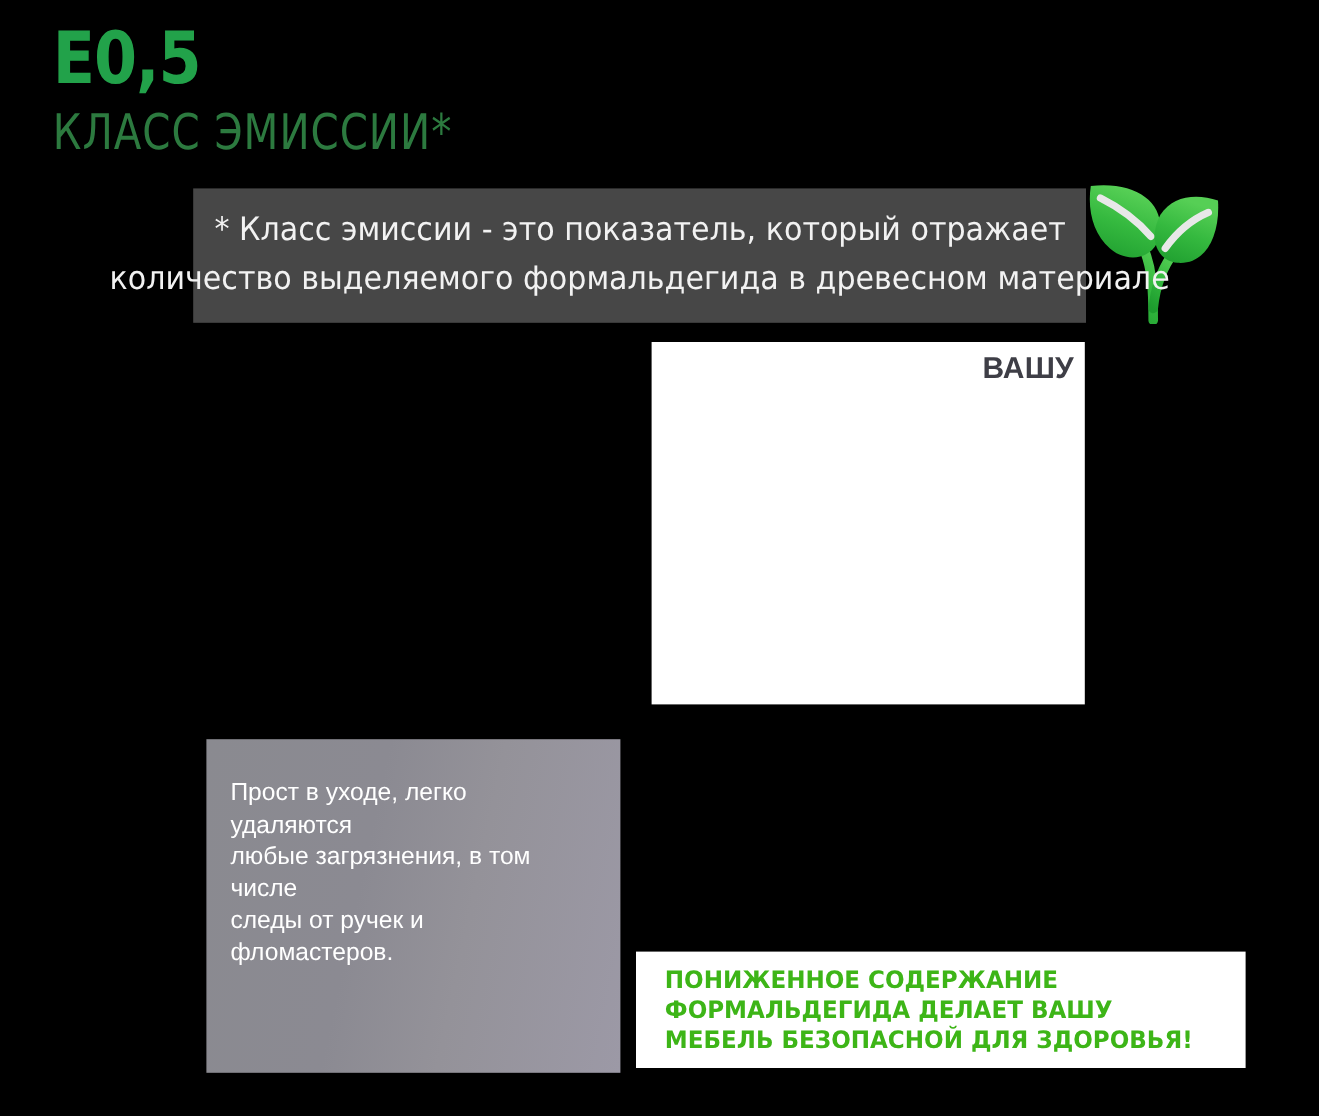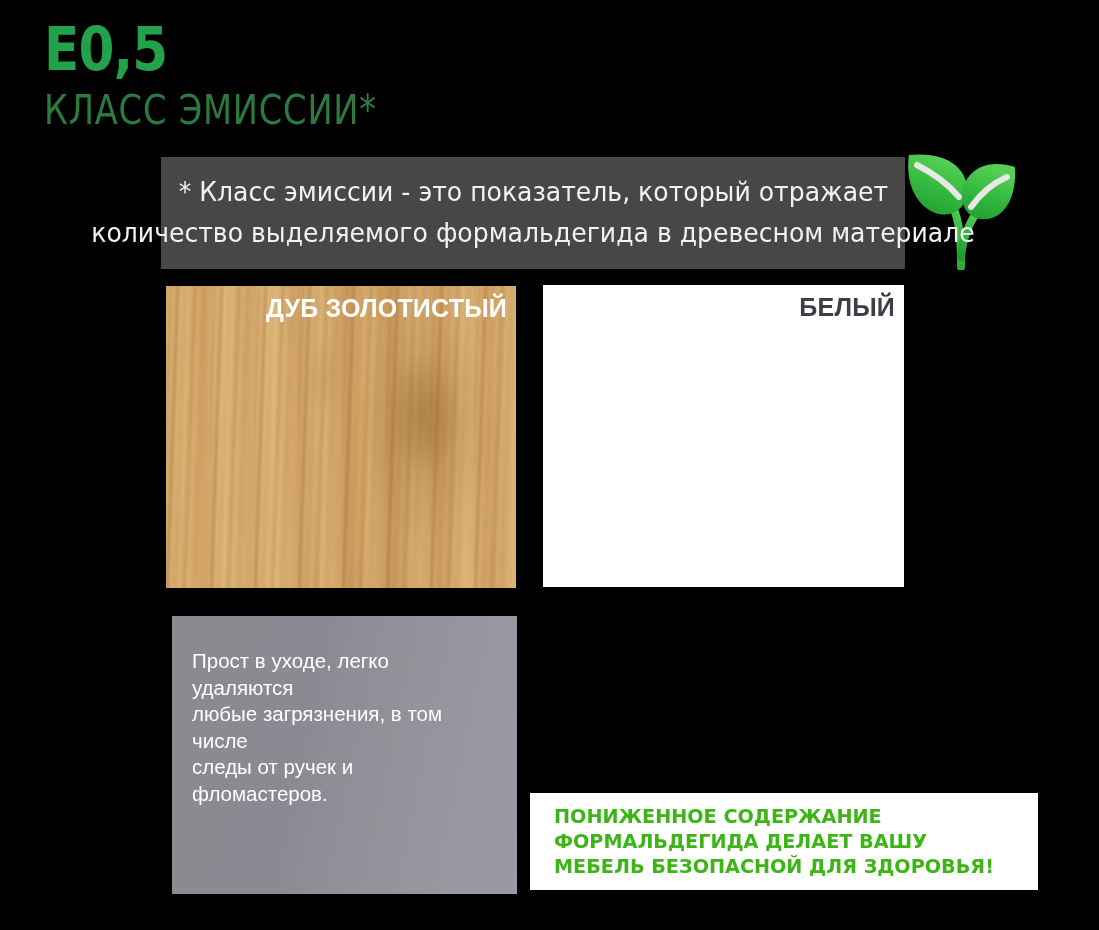--- a/index.html
+++ b/index.html
@@ -241,26 +241,23 @@
       <path d="M114 22 C116 54 102 76 80 74 C62 72 56 52 66 34 C76 18 96 16 114 22 Z" fill="url(#sproutGrad)"></path>
       <path d="M106 32 C92 38 80 48 70 62" stroke="#e8e8e8" stroke-width="6" fill="none" stroke-linecap="round"></path>
     </svg>
   </div>
 
   <div id="emission-note">
     <div class="note-line">* Класс эмиссии - это показатель, который отражает</div>
     <div class="note-line">количество выделяемого формальдегида в древесном материале</div>
   </div>
 
-  <div id="swatch-oak">
-    <div class="swatch-label">ДУБ ЗОЛОТИСТЫЙ</div>
-  </div>
 
   <div id="swatch-white">
-    <div class="swatch-label">БЕЛЫЙ</div>
+    <div class="swatch-label">ВАШУ</div>
   </div>
 
   <div id="material-info">
     <p class="material-paragraph">Прост в уходе, легко удаляются
 любые загрязнения, в том числе
 следы от ручек и фломастеров.</p>
   </div>
 
   <div id="eco-banner">
     <div id="eco-banner-text">

